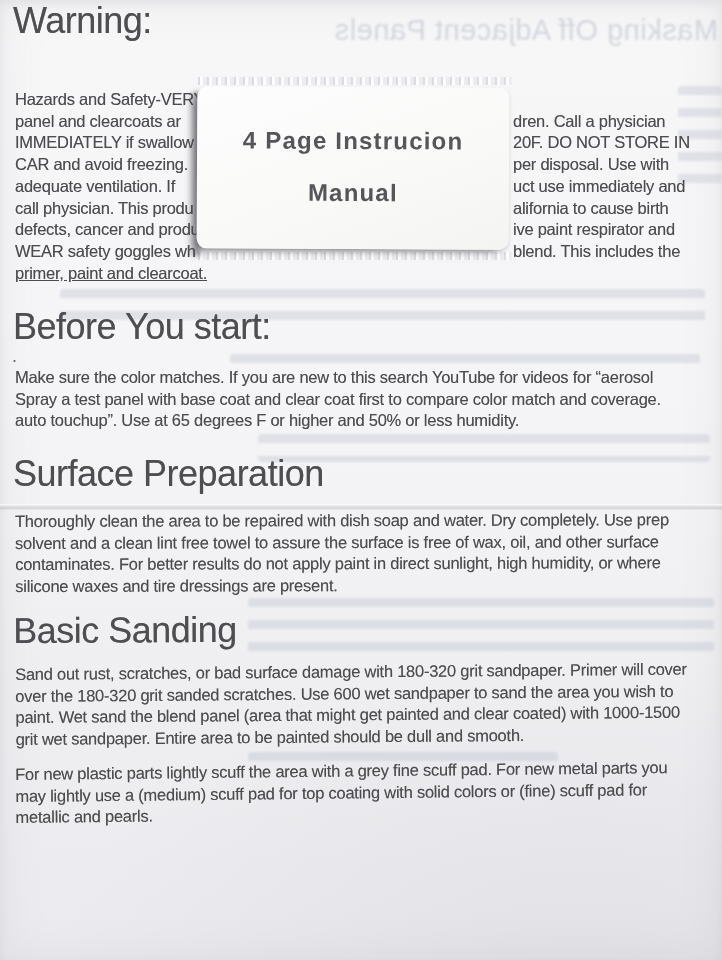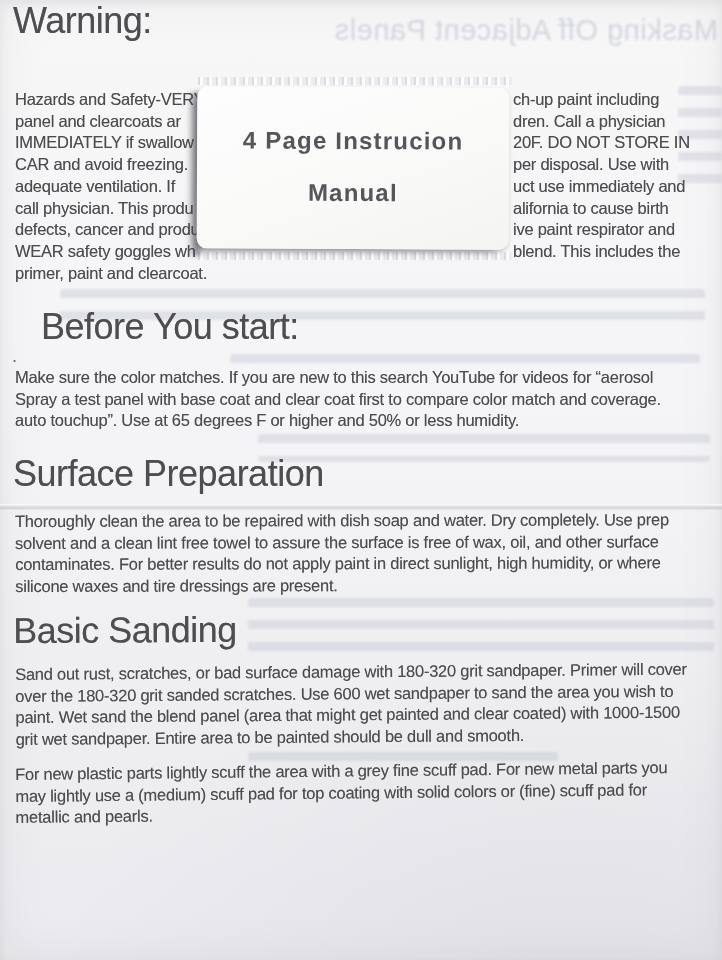--- a/index.html
+++ b/index.html
@@ -66,21 +66,20 @@
   <div class="bleed-block" style="left:230px;top:354px;width:470px;height:10px;"></div>
   <div class="bleed-block" style="left:258px;top:434px;width:452px;height:28px;"></div>
   <div class="bleed-block" style="left:248px;top:598px;width:466px;height:64px;"></div>
   <div class="bleed-block" style="left:248px;top:752px;width:310px;height:11px;"></div>
 
   <div class="h1" style="top:0;">Warning:</div>
 
   <div class="para body-text" style="top:89px;">
       <div class="wline">
       <span class="wl">Hazards and Safety-VERY</span>
-      <span class="wr">ch-up paint including</span>
     </div>
       <div class="wline">
       <span class="wl">panel and clearcoats ar</span>
       <span class="wr">dren. Call a physician</span>
     </div>
       <div class="wline">
       <span class="wl">IMMEDIATELY if swallow</span>
       <span class="wr">20F. DO NOT STORE IN</span>
     </div>
       <div class="wline">
@@ -97,25 +96,25 @@
     </div>
       <div class="wline">
       <span class="wl">defects, cancer and produ</span>
       <span class="wr">ive paint respirator and</span>
     </div>
       <div class="wline">
       <span class="wl">WEAR safety goggles wh</span>
       <span class="wr">blend. This includes the</span>
     </div>
     </div>
-  <div class="para body-text" style="top:263px;">
+  <div class="para body-text" style="top:263px;text-decoration:underline;">
     <div class="pline">primer, paint and clearcoat.</div>
   </div>
 
-  <div class="h1" style="top:306px;margin-left:28px;">Before You start:</div>
+  <div class="h1" style="top:306px;">Before You start:</div>
   <div class="stray">.</div>
 
   <div class="para body-text" style="top:367px;">
       <div class="pline">Make sure the color matches.  If you are new to this search YouTube for videos for “aerosol</div>
       <div class="pline">Spray a test panel with base coat and clear coat first to compare color match and coverage.</div>
       <div class="pline">auto touchup”.  Use at 65 degrees F or higher and 50% or less humidity.</div>
     </div>
 
   <div class="h1" style="top:445px;margin-top:8px;">Surface Preparation</div>
 

